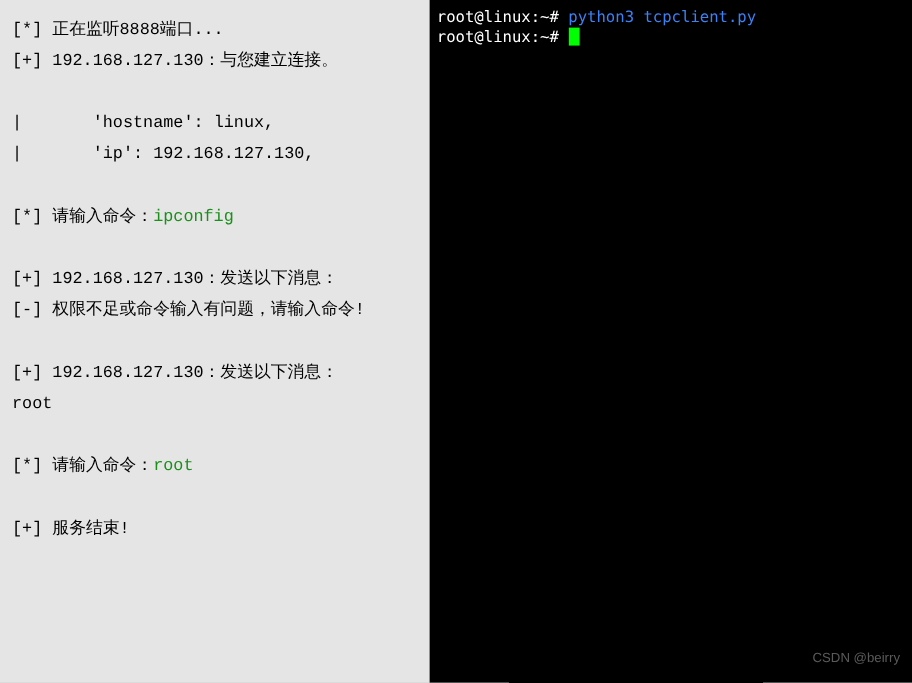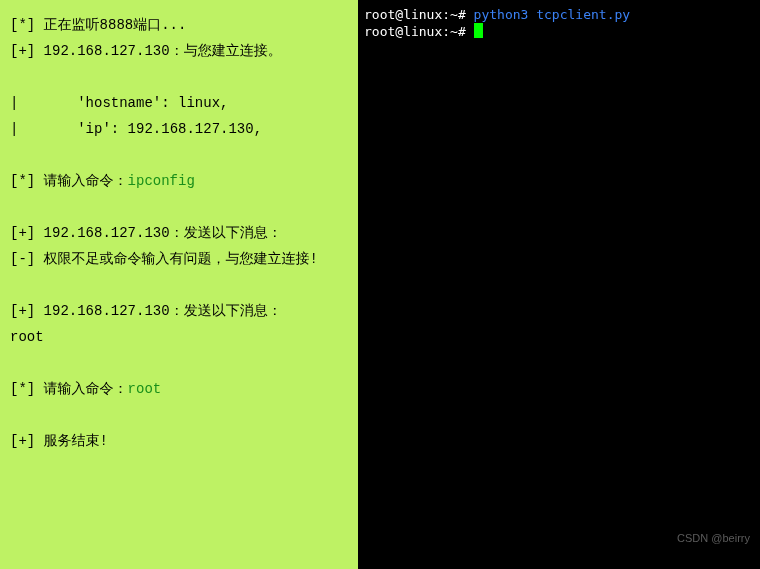--- a/index.html
+++ b/index.html
@@ -7,21 +7,21 @@
       width: 760px;
       height: 569px;
       display: flex;
       font-family: "Courier New", Consolas, monospace;
       overflow: hidden;
       position: relative;
     }
     .left-pane {
       width: 358px;
       height: 100%;
-      background: #bef264;
+      background: #e5e5e5;
       padding: 12px 0 0 10px;
       font-size: 14px;
       line-height: 26px;
       color: #000000;
       overflow: hidden;
     }
     .right-pane {
       flex: 1;
       height: 100%;
       background: #000000;
@@ -39,42 +39,42 @@
     .cursor {
       display: inline-block;
       width: 9px;
       height: 15px;
       background: #00ff00;
       vertical-align: text-bottom;
       margin-bottom: 1px;
     }
     .watermark {
       position: absolute;
-      bottom: 22px;
+      bottom: 11px;
       right: 10px;
       color: #808080;
       font-family: Arial, sans-serif;
       font-size: 11px;
       opacity: 0.7;
     }
   </style>
 </head>
 <body>
 
 <div class="left-pane">
   <div class="line"><span>[*] </span><span>正在监听8888端口...</span></div>
   <div class="line"><span>[+] </span><span>192.168.127.130：与您建立连接。</span></div>
   <div class="line">&nbsp;</div>
   <div class="line">|       'hostname': linux,</div>
   <div class="line">|       'ip': 192.168.127.130,</div>
   <div class="line">&nbsp;</div>
   <div class="line"><span>[*] </span><span>请输入命令：</span><span class="cmd">ipconfig</span></div>
   <div class="line">&nbsp;</div>
   <div class="line"><span>[+] </span><span>192.168.127.130：发送以下消息：</span></div>
-  <div class="line"><span>[-] </span><span>权限不足或命令输入有问题，与您建立连接!</span></div>
+  <div class="line"><span>[-] </span><span>权限不足或命令输入有问题，请输入命令!</span></div>
   <div class="line">&nbsp;</div>
   <div class="line"><span>[+] </span><span>192.168.127.130：发送以下消息：</span></div>
   <div class="line">root</div>
   <div class="line">&nbsp;</div>
   <div class="line"><span>[*] </span><span>请输入命令：</span><span class="cmd">root</span></div>
   <div class="line">&nbsp;</div>
   <div class="line"><span>[+] </span><span>服务结束!</span></div>
 </div>
 
 <div class="right-pane">

